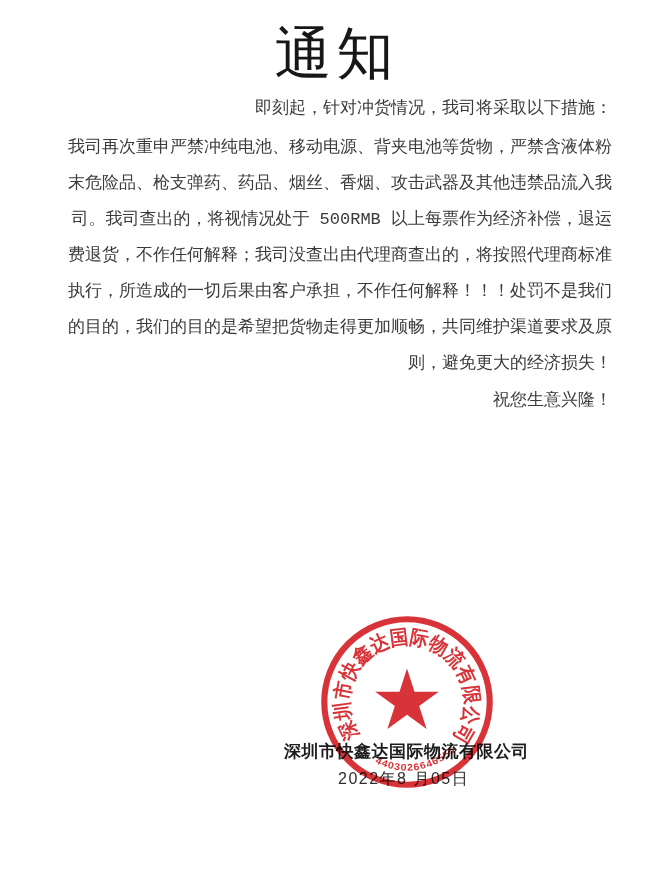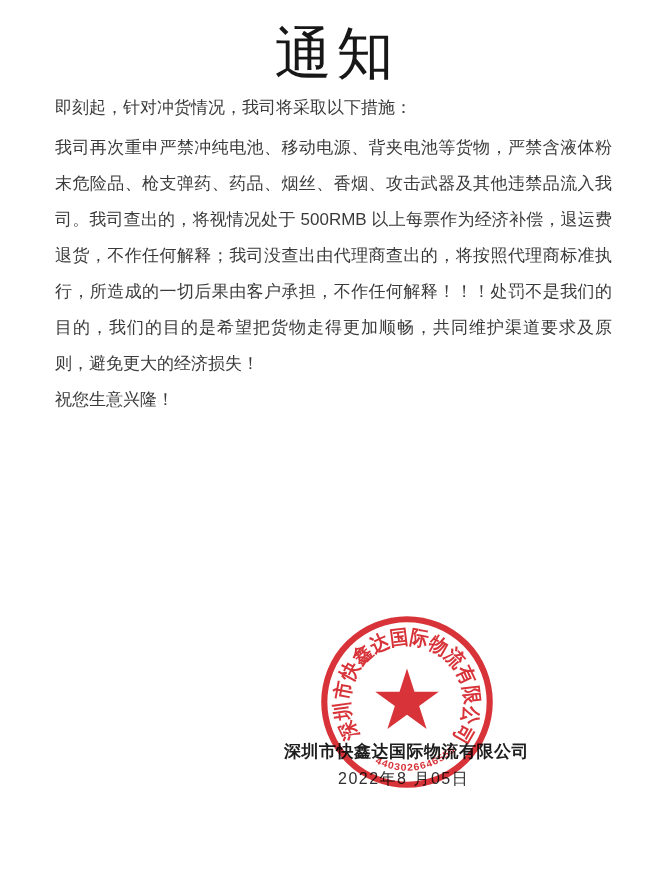--- a/index.html
+++ b/index.html
@@ -28,24 +28,24 @@
     color: #171717;
   }
   .content {
     position: absolute;
     left: 55px;
     top: 90px;
     width: 557px;
     font-size: 17px;
     line-height: 36px;
   }
-  .content p { margin: 0; }
+  .content p { margin: 0; text-align: right; }
   .intro { margin-bottom: 4px !important; }
   .agreement { margin-top: 28px !important; }
-  .policy { text-align: justify; }
+  .policy { text-align: justify; font-family: Liberation Mono, monospace; }
   .company {
     position: absolute;
     left: 284px;
     top: 740px;
     font-size: 17px;
     font-weight: 700;
     letter-spacing: 0.5px;
     color: #1d1d1d;
   }
   .date {

